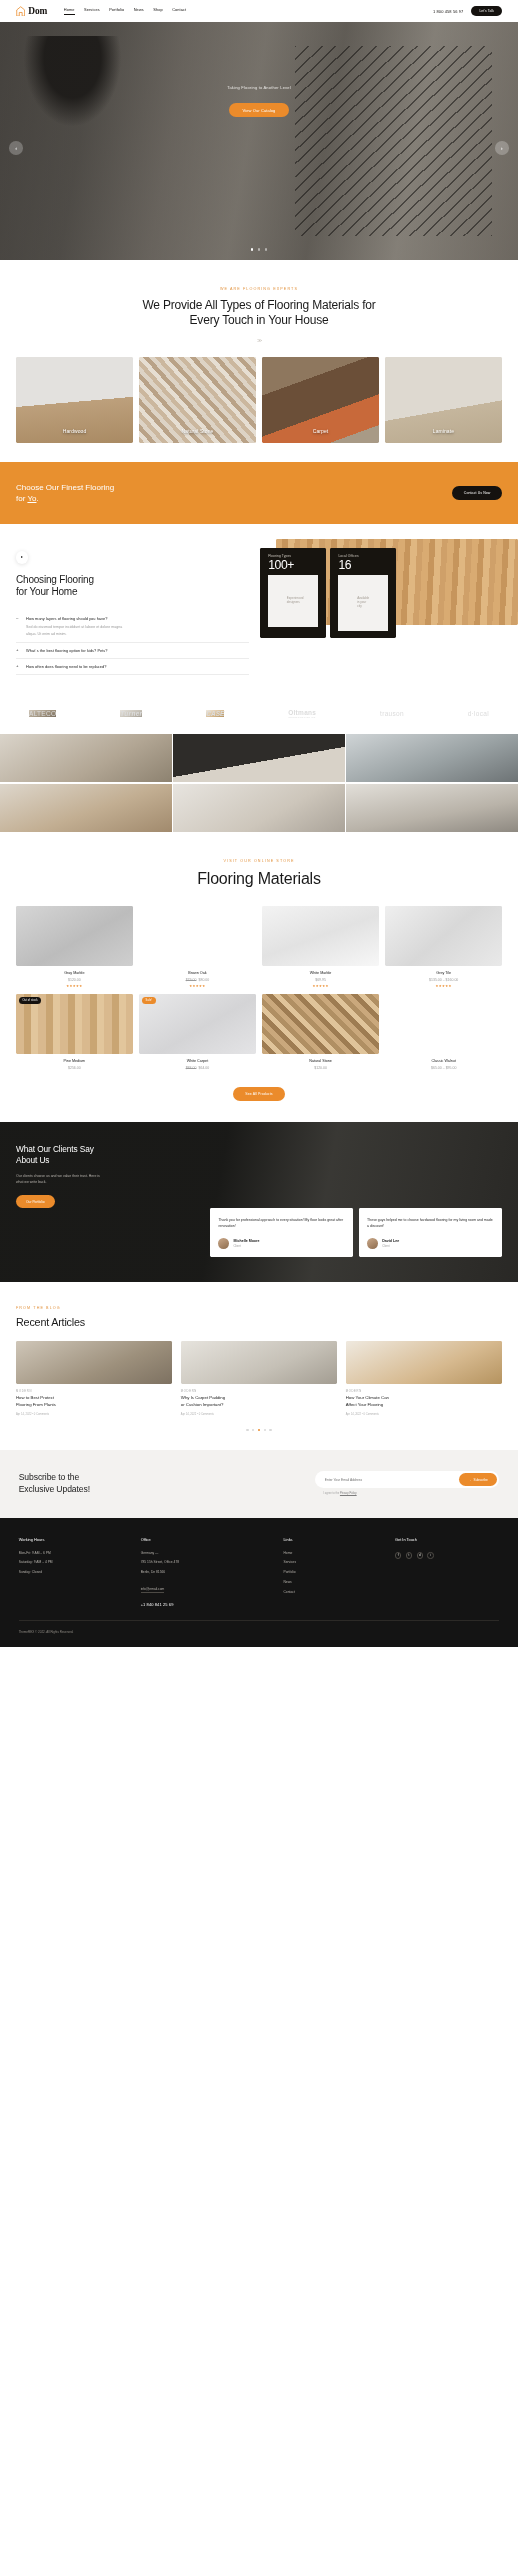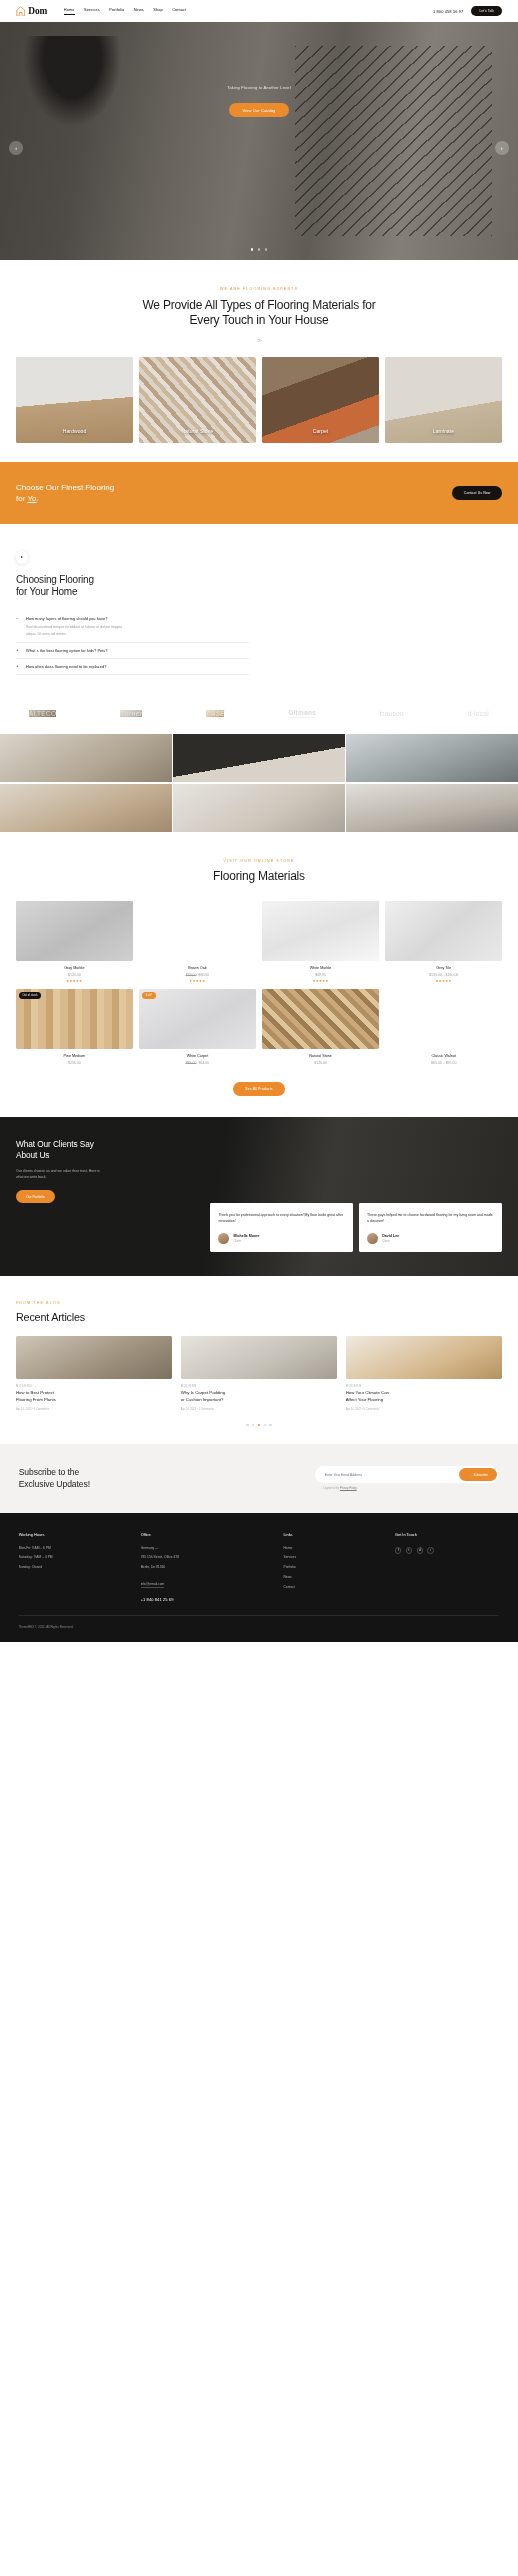--- a/index.html
+++ b/index.html
@@ -105,21 +105,21 @@
   .gal div { background-size:cover; }
   .g1 { grid-column:1/3; grid-row:1/2; background:linear-gradient(150deg,#dad4ca,#b2a694 60%,#8d8270); }
   .g2 { grid-column:3/5; grid-row:1/2; background:linear-gradient(170deg,#2e2c29 0 55%,#d8d2c8 55%); }
   .g3 { grid-column:5/7; grid-row:1/2; background:linear-gradient(160deg,#cfd4d6,#9aa2a4 55%,#6d7375); }
   .g4 { grid-column:1/3; grid-row:2/3; background:linear-gradient(160deg,#ddd6cb,#c2ae92 55%,#a18a6d); }
   .g5 { grid-column:3/5; grid-row:2/3; background:linear-gradient(150deg,#e7e4df,#cdc6bb 60%,#aaa399); }
   .g6 { grid-column:5/7; grid-row:2/3; background:linear-gradient(170deg,#e2dfd9,#b9b3a9 60%,#8e8981); }
 
   
   .shop { padding:27px 16px 21.6px; }
-  .shop .sec-title { font-size:12px; }
+  .shop .sec-title { font-size:16px; }
   .prod-grid { display:grid; grid-template-columns:repeat(4,1fr); gap:6.5px; margin-top:16px; }
   .prod { text-align:center; }
   .prod .thumb { height:60px; border-radius:1.4px; position:relative; overflow:hidden; cursor:pointer; }
   .prod .nm { font-size:3.7px; margin-top:5px; }
   .prod .pr { font-size:3.5px; color:#9c9c9c; margin-top:2.9px; }
   .prod .pr s { margin-right:2.2px; }
   .stars { color:#eb8b2b; font-size:3.2px; margin-top:2.2px; letter-spacing:0.4px; }
   .badge { position:absolute; left:2.9px; top:2.9px; background:#15120f; color:#fff; font-size:2.6px;
     padding:1.8px 3.6px; border-radius:7.2px; letter-spacing:0.1px; }
   .badge.sale { background:#eb8b2b; }
@@ -290,20 +290,35 @@
           </div>
         </div>
         <div class="acc-item">
           <div class="acc-head">
             <span class="acc-sign">+</span>
             <span class="acc-q">How often does flooring need to be replaced?</span>
           </div>
         </div>
       </div>
     </div>
+    <div class="ch-right">
+      <div class="wood"></div>
+      <div class="stat-row">
+        <div class="stat">
+          <div class="lbl">Flooring Types</div>
+          <div class="num">100+</div>
+          <div class="sub">Experienced designers</div>
+        </div>
+        <div class="stat">
+          <div class="lbl">Local Offices</div>
+          <div class="num">16</div>
+          <div class="sub">Available in your city</div>
+        </div>
+      </div>
+    </div>
   </section>
 
   <div class="brands">
     <span class="b1">ALTECO</span>
     <span class="b2">Turner</span>
     <span class="b3">CASE</span>
     <span class="b4">
       <span>Oltmans</span>
       <small>CONSTRUCTION CO.</small>
     </span>

